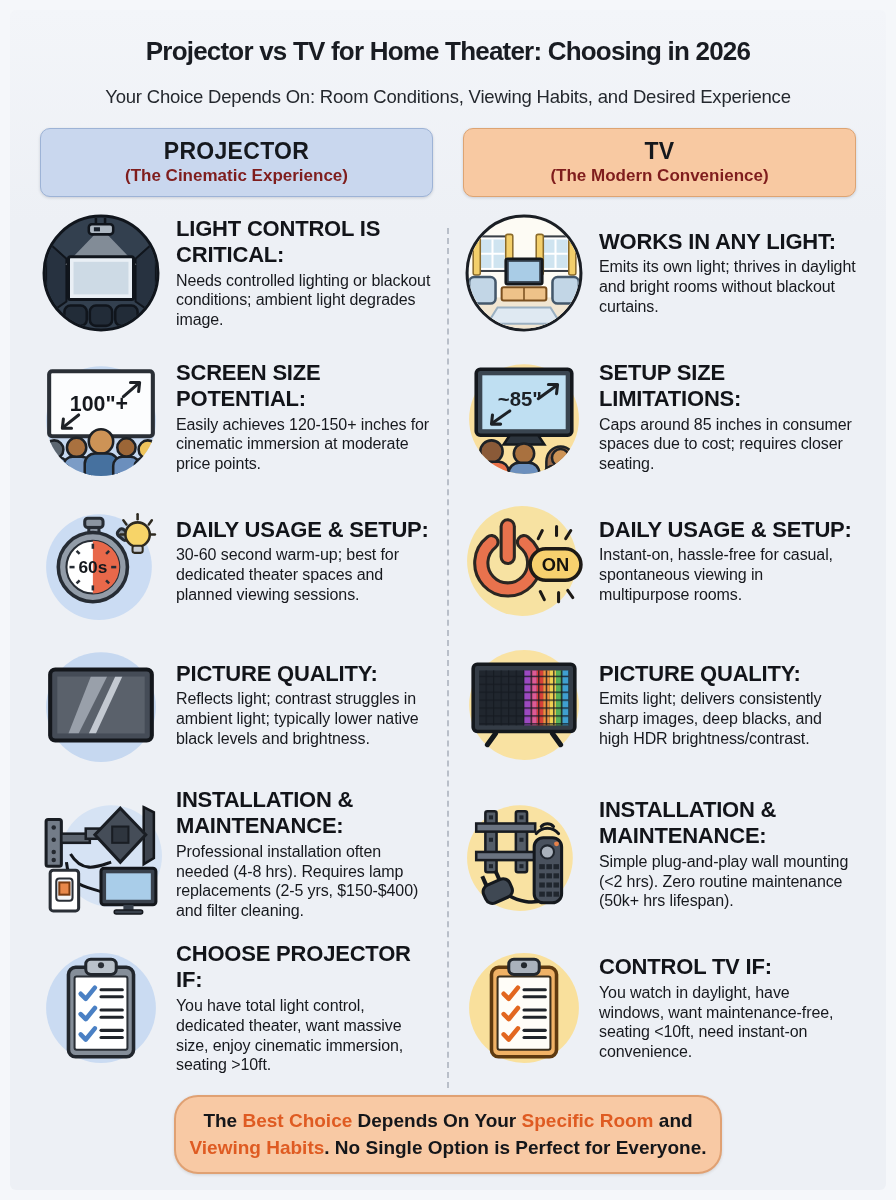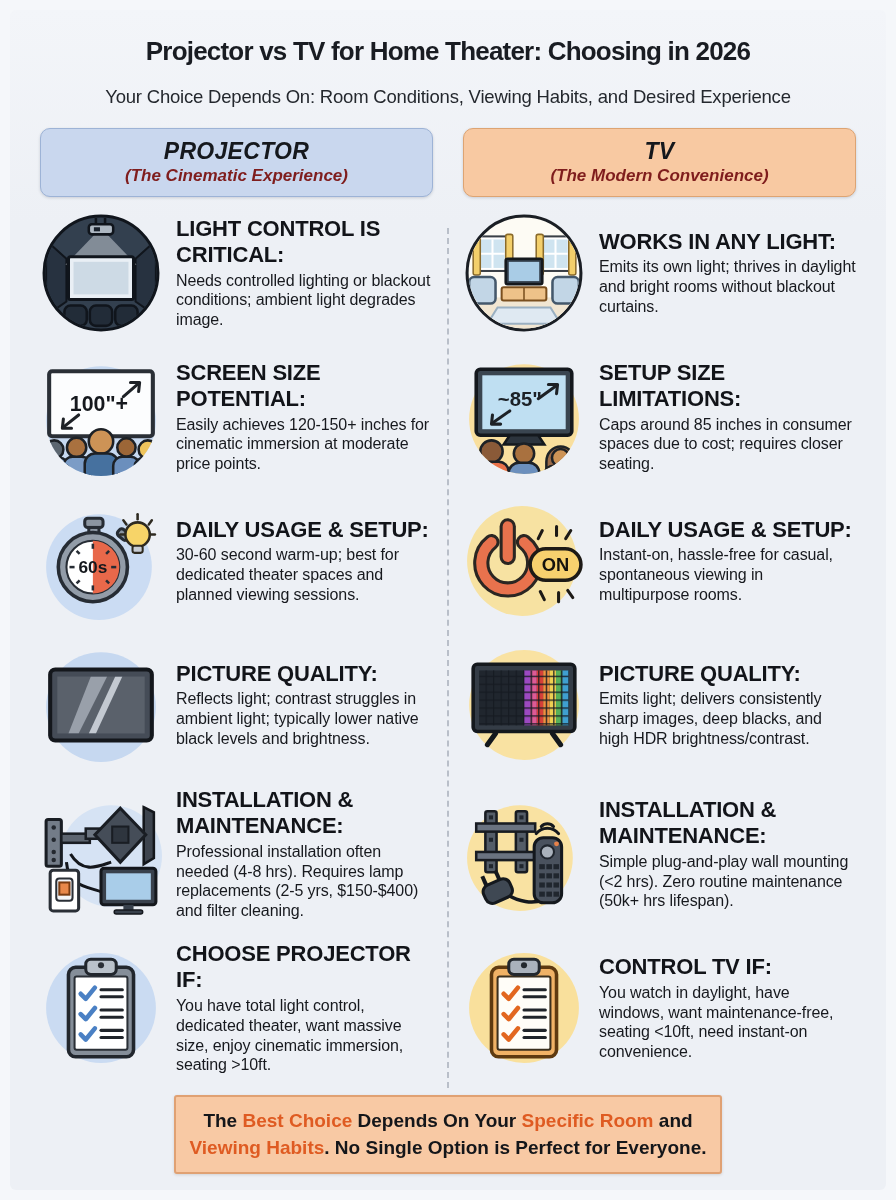--- a/index.html
+++ b/index.html
@@ -20,41 +20,40 @@
     font-size:26px;font-weight:800;letter-spacing:-0.8px;color:#191c22;
   }
   .subtitle{
     margin-top:19px;text-align:center;
     font-size:18.5px;font-weight:500;color:#24282e;letter-spacing:-0.2px;
   }
   .headers{display:flex;gap:30px;padding:0 30px;margin-top:20px;}
   .pill{
     flex:1;border-radius:10px;text-align:center;padding:9px 0 10px;
     box-shadow:0 1px 3px rgba(40,50,70,.18);
-    font-style:italic;
   }
   .pill.projector{background:#c9d7ee;border:1px solid #9db3d6;}
   .pill.tv{background:#f8c9a2;border:1px solid #dda473;}
   .pill-name{font-size:23px;font-weight:800;letter-spacing:.3px;color:#15181d;}
   .pill-tag{font-size:17px;font-weight:700;color:#7f1d1d;margin-top:1px;}
   .rows{padding:14px 30px 0;}
   .row{display:flex;gap:30px;margin-bottom:20px;}
   .cell{width:393px;display:flex;align-items:center;gap:14px;min-height:124px;}
   .icon-wrap{width:122px;height:122px;flex:0 0 122px;}
   .icon-wrap svg{width:122px;height:122px;display:block;}
   .txt{flex:1;min-width:0;}
   .cell-heading{font-size:22px;font-weight:800;letter-spacing:-0.2px;line-height:1.2;color:#121419;}
   .cell-body{font-size:16px;line-height:1.24;margin-top:2px;color:#17191e;letter-spacing:-0.1px;}
   .divider{
     position:absolute;left:437px;top:218px;height:860px;width:0;
     border-left:2px dashed #b9bfc9;
   }
   .banner{
     margin:4px auto 0;max-width:520px;
-    background:#f8c9a4;border:2px solid #e0a173;border-radius:3px;
+    background:#f8c9a4;border:2px solid #e0a173;border-radius:24px;
     padding:11px 12px;text-align:center;
     font-size:19px;font-weight:800;line-height:1.4;color:#14161a;
     box-shadow:0 1px 3px rgba(60,40,20,.15);
   }
   .banner .hl{color:#df5b22;}
   .site-footer{
     margin-top:28px;text-align:center;font-size:17px;font-weight:600;color:#23262c;
   }
   text{font-family:"Liberation Sans",sans-serif;}
 </style>

